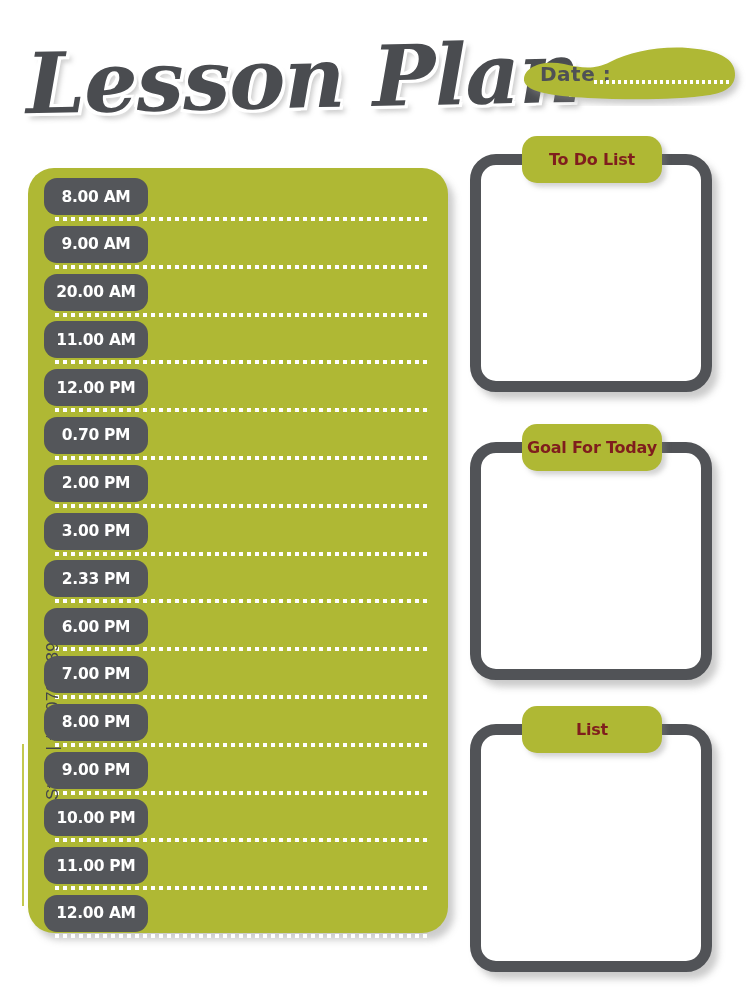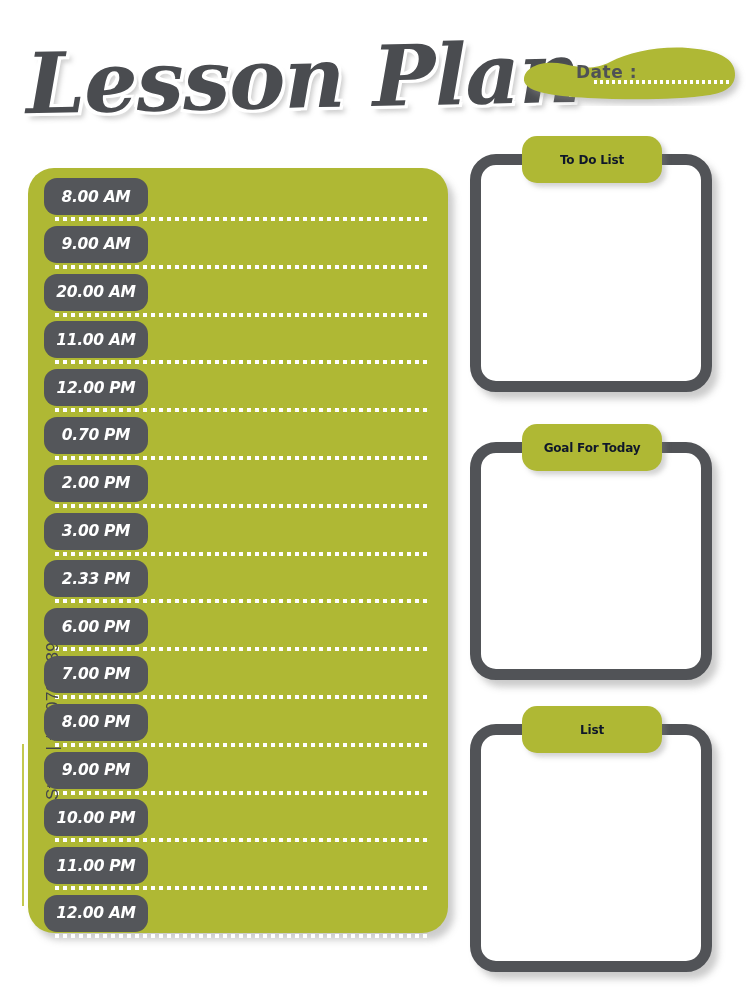--- a/index.html
+++ b/index.html
@@ -54,25 +54,24 @@
     top: 44px;
     width: 228px;
     height: 62px;
   }
   .date-blob-svg { position: absolute; left: 0; top: 0; }
   .date-label {
     position: absolute;
     left: 22px;
     top: 18px;
     font-family: "DejaVu Sans", sans-serif;
-    font-size: 17px;
+    font-size: 20px;
     font-weight: 700;
     color: #4f5155;
     letter-spacing: 0.5px;
-    margin-left: 36px;
   }
   .date-dots {
     position: absolute;
     left: 76px;
     top: 36px;
     width: 135px;
     height: 4px;
     background-image: repeating-linear-gradient(to right,
         #ffffff 0 3px, rgba(255,255,255,0) 3px 6px);
   }
@@ -108,21 +107,20 @@
     border-radius: 13px;
     display: flex;
     align-items: center;
     justify-content: center;
     color: #ffffff;
     font-family: "DejaVu Sans", sans-serif;
     font-size: 15.5px;
     font-weight: 700;
     letter-spacing: -0.3px;
     z-index: 2;
-    font-style: italic;
   }
   .row-line {
     position: absolute;
     left: 27px;
     top: 40px;
     width: 372px;
     height: 4px;
     background-image: repeating-linear-gradient(to right,
         #ffffff 0 4px, rgba(255,255,255,0) 4px 8px);
   }
@@ -147,23 +145,23 @@
     left: 52px;
     top: 0;
     min-width: 140px;
     height: 47px;
     padding: 0 0;
     background: #afb834;
     border-radius: 15px;
     display: flex;
     align-items: center;
     justify-content: center;
-    color: #0f172a;
+    color: #7f1d1d;
     font-family: "DejaVu Sans", sans-serif;
-    font-size: 12px;
+    font-size: 16px;
     font-weight: 700;
     letter-spacing: -0.2px;
     white-space: nowrap;
     z-index: 3;
     box-shadow: 4px 4px 5px rgba(130,130,130,0.35);
   }
 
   #todo-box  { left: 470px; top: 136px; }
   #todo-box  .box-frame { height: 238px; }
   #goal-box  { left: 470px; top: 424px; }

